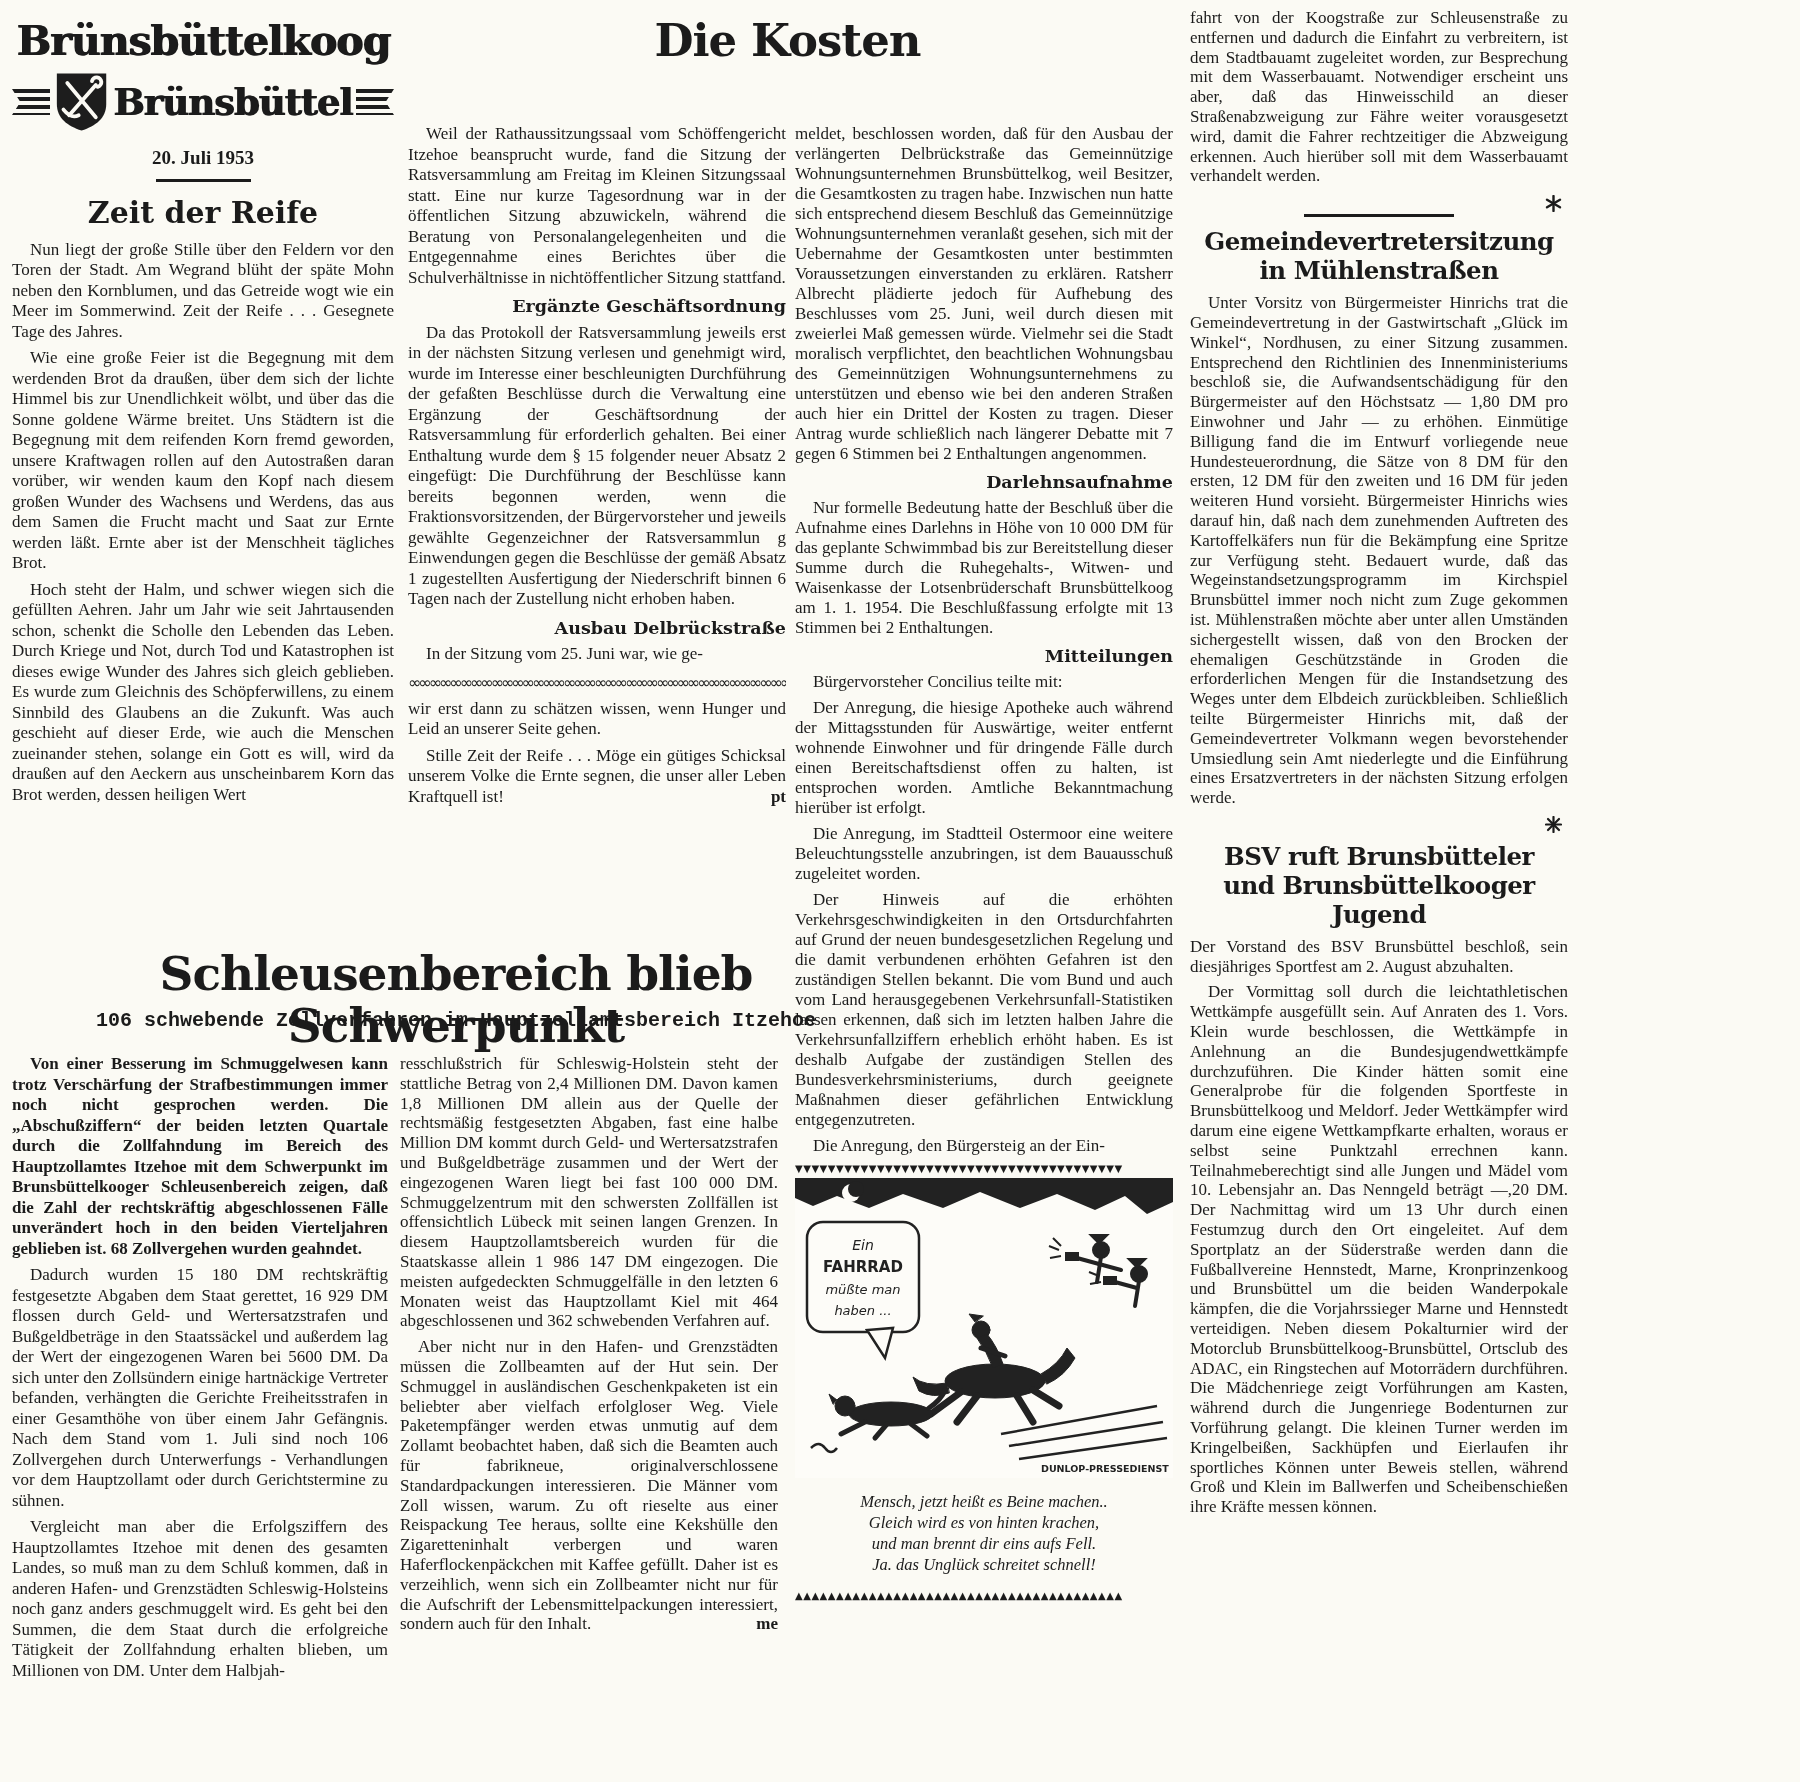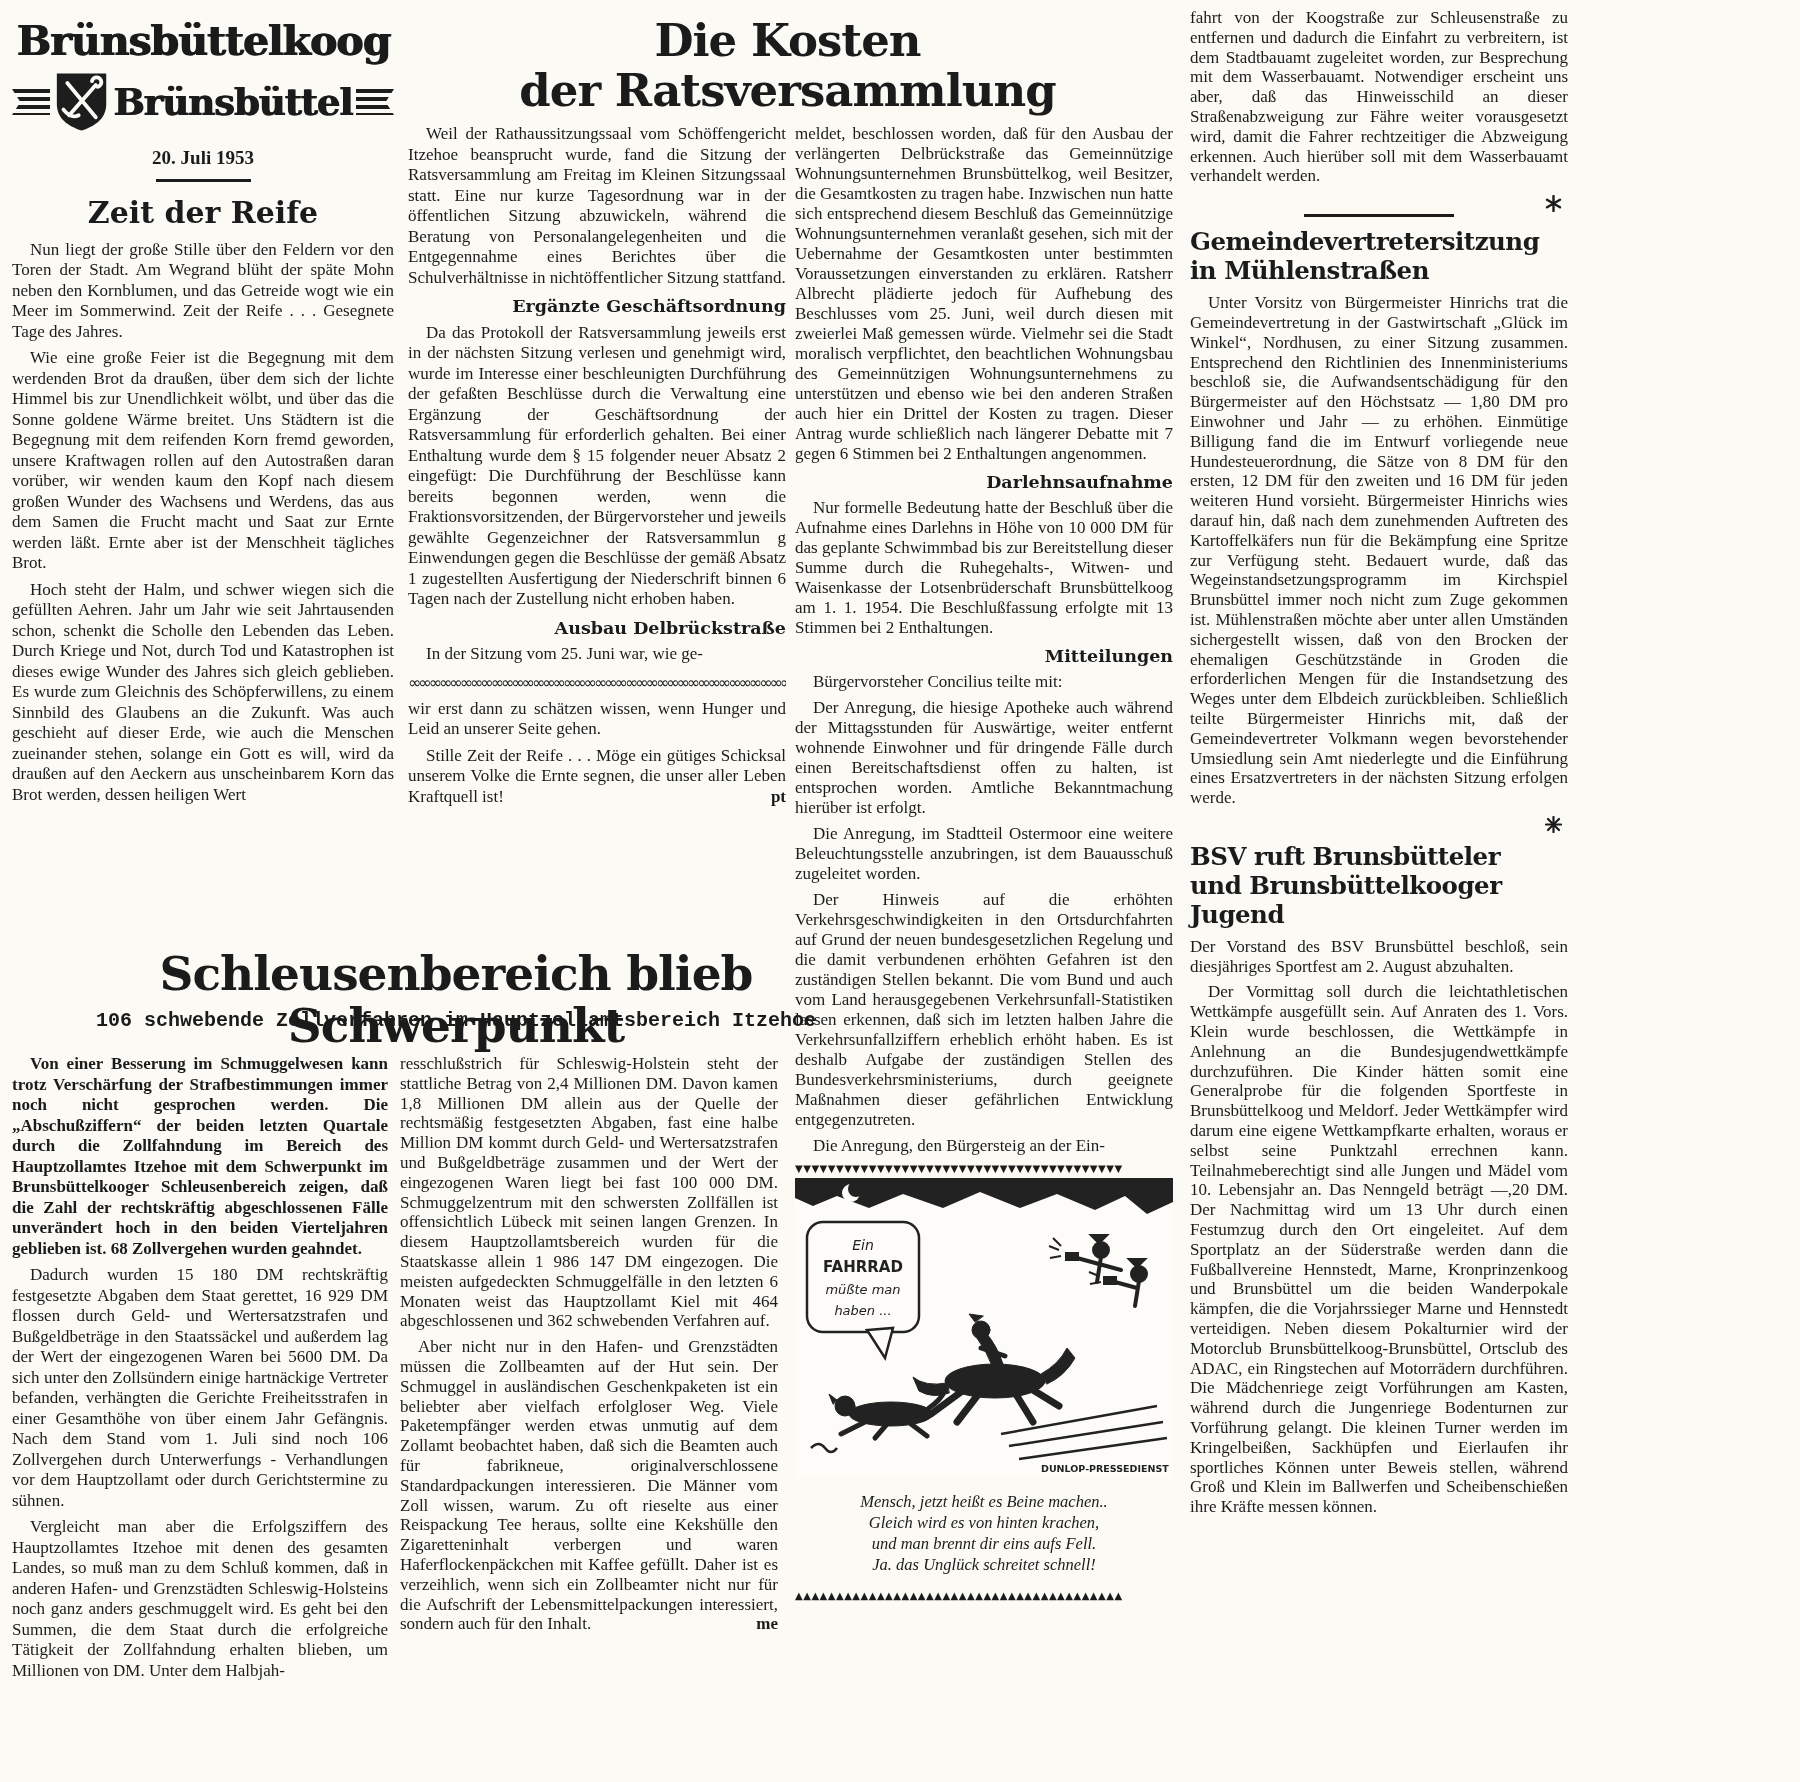--- a/index.html
+++ b/index.html
@@ -50,21 +50,21 @@
   }
 
   .bold-intro{font-weight:bold;}
 
   .ornament{overflow:hidden;white-space:nowrap;text-indent:0;line-height:1;}
   .braid{font-family:"DejaVu Sans", sans-serif;font-size:16px;letter-spacing:-3px;margin:10px 0 8px 0;}
   .sawtooth{font-family:"DejaVu Sans", sans-serif;font-size:10px;letter-spacing:0.5px;margin:8px 0 4px 0;}
 
   .right-heading{
     font-family:"DejaVu Serif", serif;font-weight:bold;font-size:24.5px;line-height:29px;
-    text-align:left;text-indent:0;letter-spacing:-0.5px;margin:10px 0 8px 0;
+    text-align:center;text-indent:0;letter-spacing:-0.5px;margin:10px 0 8px 0;
   }
   .star-line{text-align:right;text-indent:0;margin:0 6px 4px 0;height:18px;}
   .star-line svg{display:inline-block;vertical-align:middle;}
 
   .cartoon-box{margin:4px 0 6px 0;}
   .caption{
     font-style:italic;font-size:16.5px;line-height:21px;text-align:center;text-indent:0;
     margin:8px 0 0 0;
   }
   #right-col{line-height:19.8px;}
@@ -95,21 +95,20 @@
   </div>
 
   <div class="article-title">Zeit der Reife</div>
   <p>Nun liegt der große Stille über den Feldern vor den Toren der Stadt. Am Wegrand blüht der späte Mohn neben den Kornblumen, und das Getreide wogt wie ein Meer im Sommerwind. Zeit der Reife . . . Gesegnete Tage des Jahres.</p>
   <p>Wie eine große Feier ist die Begegnung mit dem werdenden Brot da draußen, über dem sich der lichte Himmel bis zur Unendlichkeit wölbt, und über das die Sonne goldene Wärme breitet. Uns Städtern ist die Begegnung mit dem reifenden Korn fremd geworden, unsere Kraftwagen rollen auf den Autostraßen daran vorüber, wir wenden kaum den Kopf nach diesem großen Wunder des Wachsens und Werdens, das aus dem Samen die Frucht macht und Saat zur Ernte werden läßt. Ernte aber ist der Menschheit tägliches Brot.</p>
   <p>Hoch steht der Halm, und schwer wiegen sich die gefüllten Aehren. Jahr um Jahr wie seit Jahrtausenden schon, schenkt die Scholle den Lebenden das Leben. Durch Kriege und Not, durch Tod und Katastrophen ist dieses ewige Wunder des Jahres sich gleich geblieben. Es wurde zum Gleichnis des Schöpferwillens, zu einem Sinnbild des Glaubens an die Zukunft. Was auch geschieht auf dieser Erde, wie auch die Menschen zueinander stehen, solange ein Gott es will, wird da draußen auf den Aeckern aus unscheinbarem Korn das Brot werden, dessen heiligen Wert</p>
 </div>
 
 <div class="big-headline" id="sitzung-headline">
   <div>Die Kosten</div>
-  <div>der Ratsversammlung</div>
 </div>
 
 <div class="col" id="col1" style="left:408px;top:124px;width:378px;">
   <p>Weil der Rathaussitzungssaal vom Schöffengericht Itzehoe beansprucht wurde, fand die Sitzung der Ratsversammlung am Freitag im Kleinen Sitzungssaal statt. Eine nur kurze Tagesordnung war in der öffentlichen Sitzung abzuwickeln, während die Beratung von Personalangelegenheiten und die Entgegennahme eines Berichtes über die Schulverhältnisse in nichtöffentlicher Sitzung stattfand.</p>
   <div class="subhead">Ergänzte Geschäftsordnung</div>
   <p>Da das Protokoll der Ratsversammlung jeweils erst in der nächsten Sitzung verlesen und genehmigt wird, wurde im Interesse einer beschleunigten Durchführung der gefaßten Beschlüsse durch die Verwaltung eine Ergänzung der Geschäftsordnung der Ratsversammlung für erforderlich gehalten. Bei einer Enthaltung wurde dem § 15 folgender neuer Absatz 2 eingefügt: Die Durchführung der Beschlüsse kann bereits begonnen werden, wenn die Fraktionsvorsitzenden, der Bürgervorsteher und jeweils gewählte Gegenzeichner der Ratsversammlun g Einwendungen gegen die Beschlüsse der gemäß Absatz 1 zugestellten Ausfertigung der Niederschrift binnen 6 Tagen nach der Zustellung nicht erhoben haben.</p>
   <div class="subhead">Ausbau Delbrückstraße</div>
   <p>In der Sitzung vom 25. Juni war, wie ge-</p>
   <div class="ornament braid">∞∞∞∞∞∞∞∞∞∞∞∞∞∞∞∞∞∞∞∞∞∞∞∞∞∞∞∞∞∞∞∞∞∞∞∞∞∞</div>
   <p class="noindent">wir erst dann zu schätzen wissen, wenn Hunger und Leid an unserer Seite gehen.</p>

